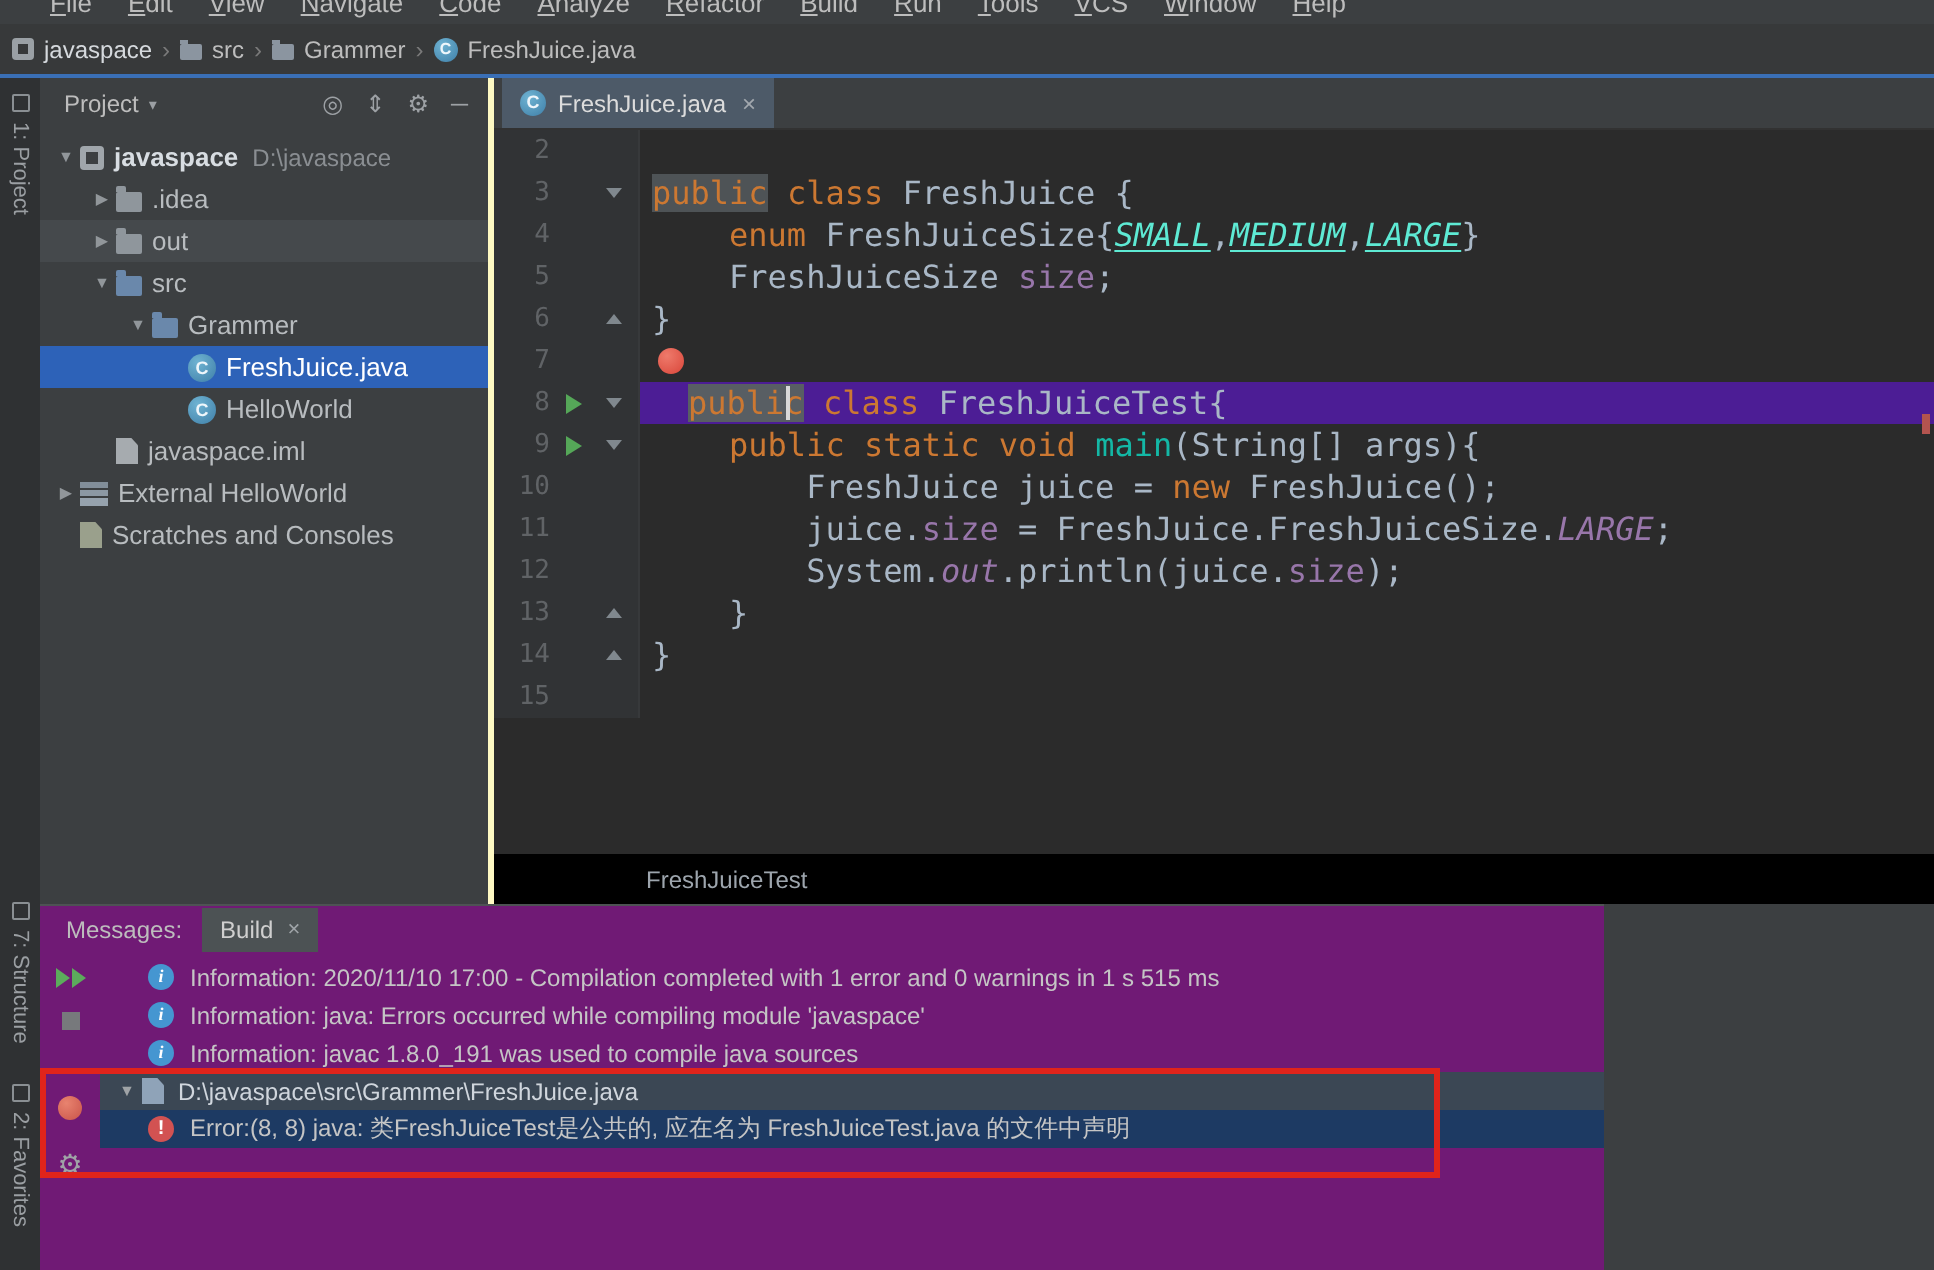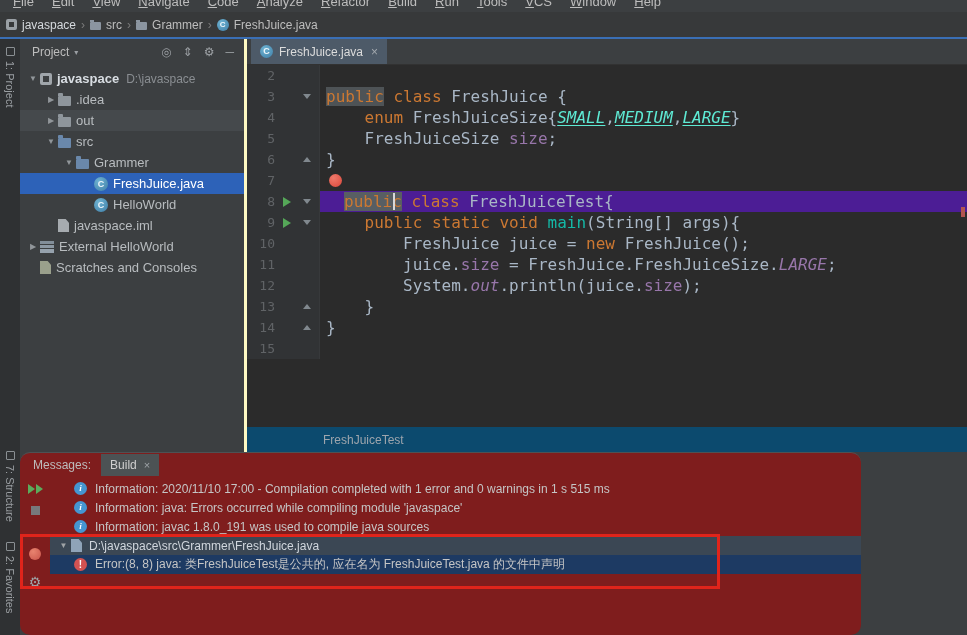--- a/index.html
+++ b/index.html
@@ -1,20 +1,20 @@
 <!DOCTYPE html>
 <html><head>
 <meta charset="utf-8">
 <style>
   * { box-sizing: border-box; margin: 0; padding: 0; }
   body { background:#1e1e1e; font-family:"Liberation Sans", sans-serif; }
   #screen { position:relative; width:967px; height:635px; background:#3c3f41; overflow:hidden; }
 
   
-  .menubar { position:absolute; left:0; top:0; width:100%; height:12px; background:#3c3f41; overflow:hidden; display:flex; padding-left:4px; }
+  .menubar { position:absolute; left:0; top:0; width:100%; height:12px; background:#3c3f41; overflow:hidden; display:flex; padding-left:16px; }
   .mi { display:inline-block; flex:none; font-size:13px; line-height:17px; margin-top:-7px; color:#bdbdbd; padding:0 9px; }
   .mi::first-letter { text-decoration:underline; }
 
   
   .navbar { position:absolute; left:0; top:12px; width:100%; height:27px; background:#37393a; border-bottom:2px solid #3a6fb5; display:flex; align-items:center; padding-left:6px; }
   .crumb { display:flex; align-items:center; gap:5px; font-size:12px; color:#bdbdbd; cursor:default; }
   .crumb.first .clabel { color:#d5d9dd; }
   .sep { color:#7a7a7a; margin:0 5px; font-size:12px; }
   .nicon-proj { width:11px; height:11px; background:#9aa0a5; border-radius:2px; position:relative; }
   .nicon-proj::after { content:""; position:absolute; inset:3px; background:#37393a; }
@@ -74,24 +74,24 @@
   .fld { color:#9876aa; }
   .en { color:#5eead4; font-style:italic; text-decoration:underline; text-underline-offset:2px; }
   .enu { color:#9876aa; font-style:italic; }
   .sf { color:#9876aa; font-style:italic; }
   .mtd { color:#14b8a6; }
   .occ { background:#4e5356; }
   .occ2 { background:#585e63; }
   .caret { position:absolute; left:73px; top:2px; width:2px; height:17px; background:#d8d8d8; }
   .bulb { position:absolute; left:9px; top:4px; width:13px; height:13px; border-radius:50%; background:radial-gradient(circle at 35% 30%, #ef7a6b, #d9463a); }
   .err-mark { position:absolute; right:2px; top:168px; width:4px; height:10px; background:#b3544f; }
-  .editor-bc { position:absolute; left:0; bottom:0; width:100%; height:25px; display:flex; align-items:center; padding-left:76px; background:#0c4a6e; color:#9da5ad; font-size:12px; }
-
-  
-  .messages { position:absolute; left:20px; top:452px; width:841px; height:183px; background:#7f1d1d; border-top:1px solid #4e5254;border-radius:10px; }
+  .editor-bc { position:absolute; left:0; bottom:0; width:100%; height:25px; display:flex; align-items:center; padding-left:76px; background:#000000; color:#9da5ad; font-size:12px; }
+
+  
+  .messages { position:absolute; left:20px; top:452px; width:782px; height:183px; background:#701a75; border-top:1px solid #4e5254; }
   .msg-header { height:24px; display:flex; align-items:center; padding-left:13px; font-size:12px; color:#bdbdbd; }
   .msg-tab { display:flex; align-items:center; gap:7px; background:#4c5254; padding:4px 9px; margin-left:10px; color:#cfcfcf; cursor:default; }
   .msg-tab-close { color:#9fa4a8; font-size:11px; }
   .msg-body { position:relative; height:158px; }
   .tbtn { position:absolute; left:0; width:30px; display:flex; justify-content:center; align-items:center; cursor:default; }
   .rerun { top:7px; gap:1px; }
   .tri-g { width:0; height:0; border-left:7px solid #5cab5c; border-top:5px solid transparent; border-bottom:5px solid transparent; }
   .stop { top:29px; }
   .stop-sq { width:9px; height:9px; background:#77797c; }
   .errfilter { top:71px; }

